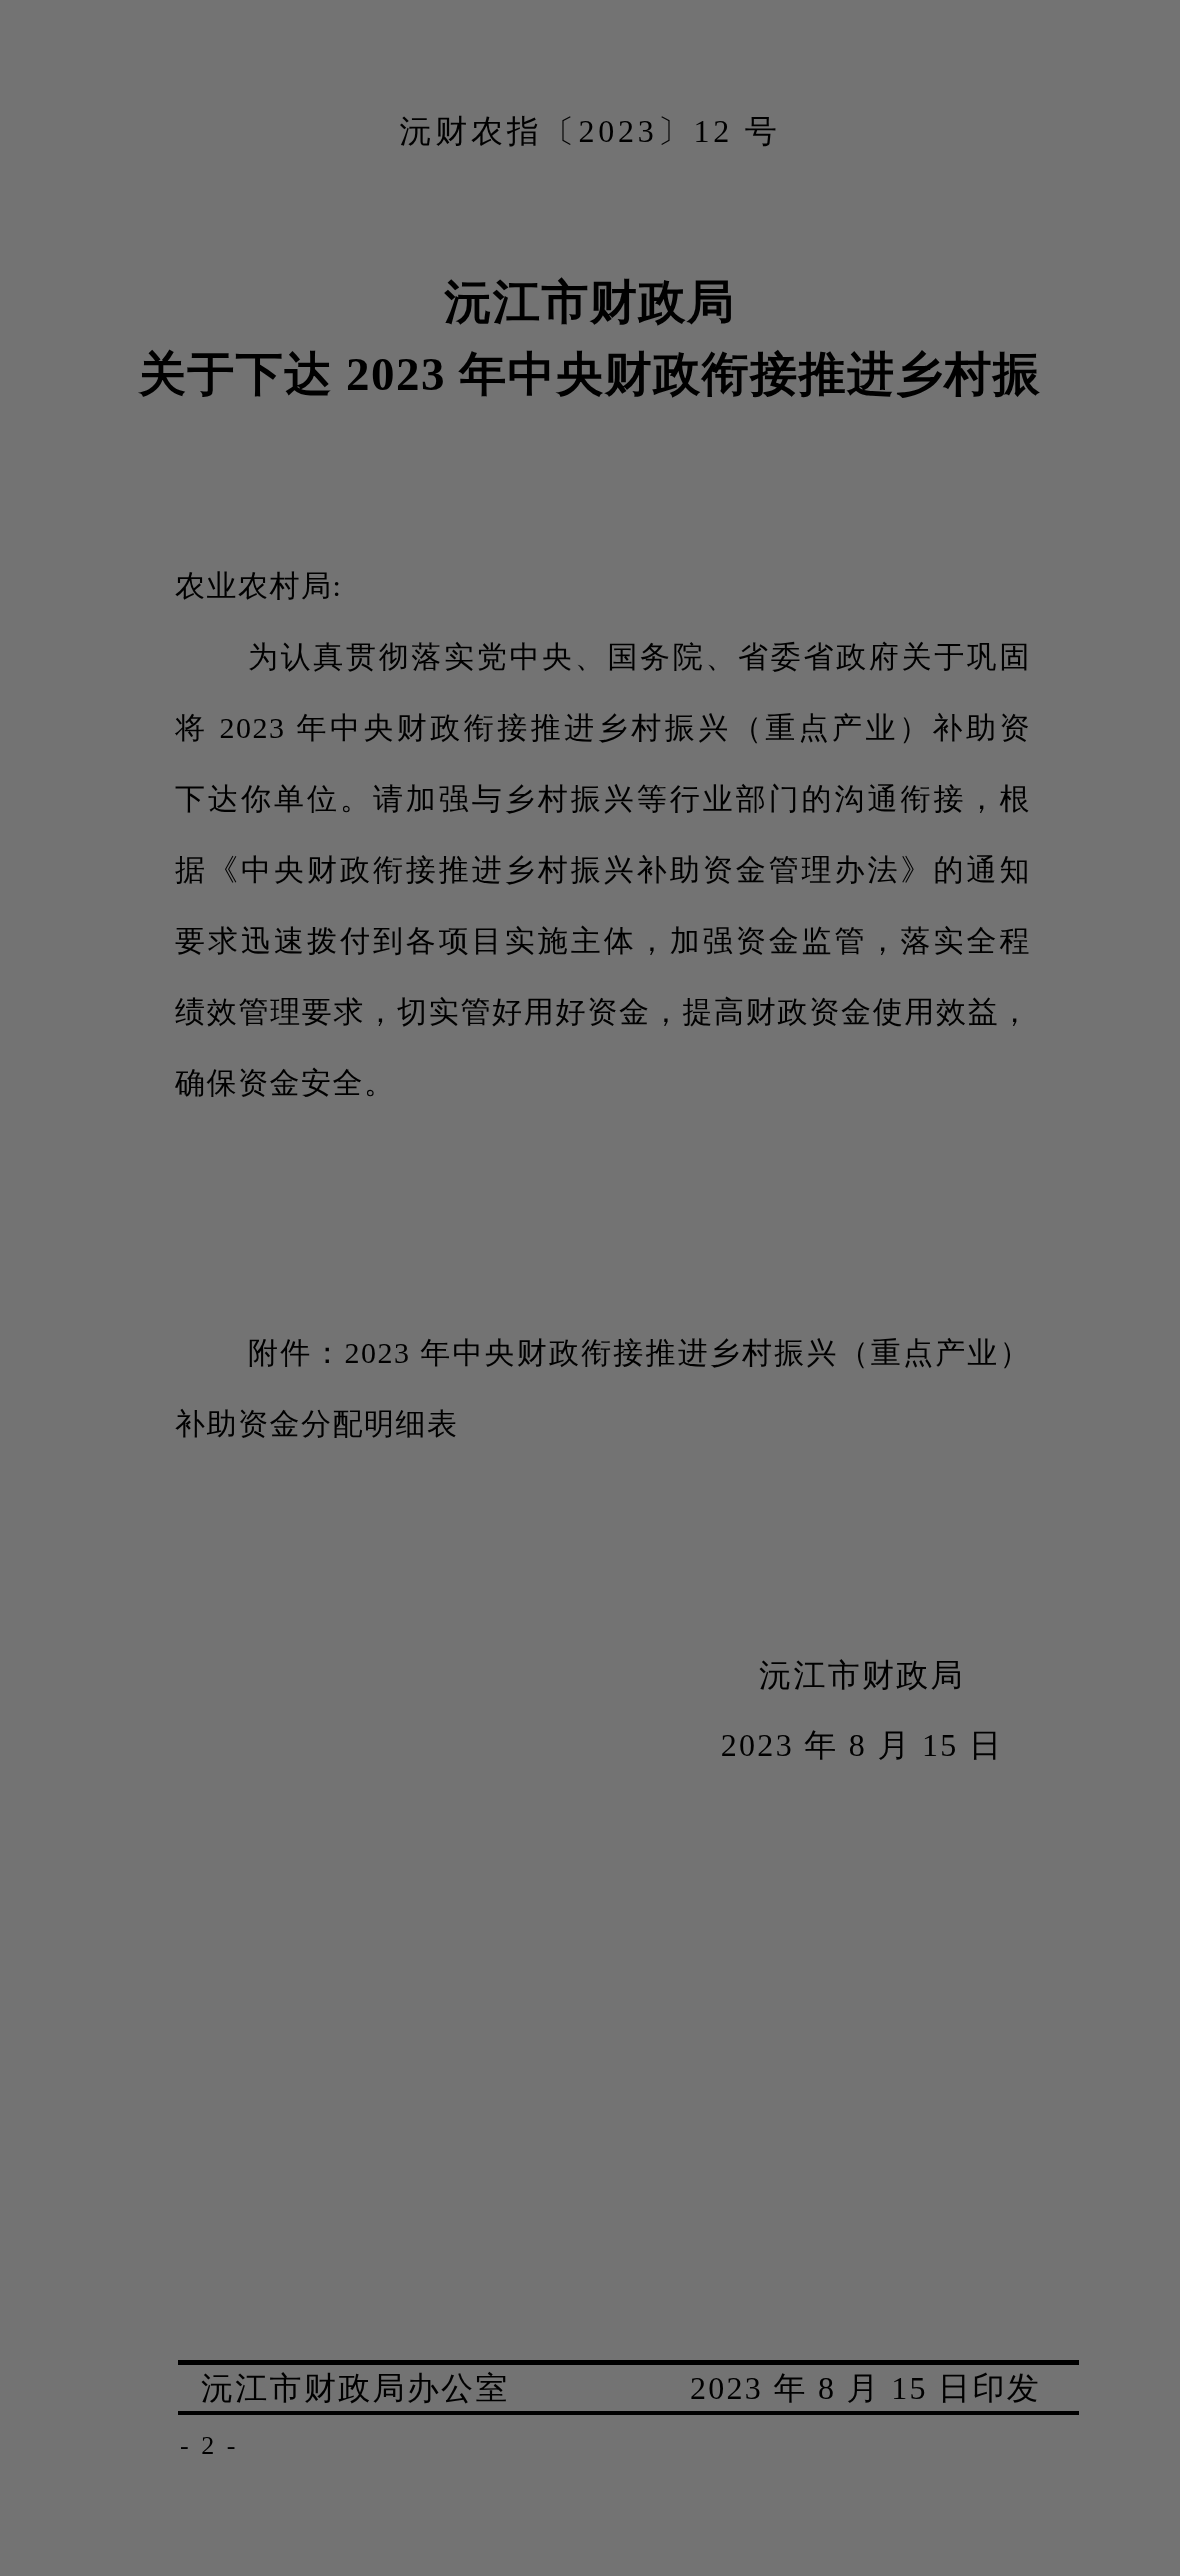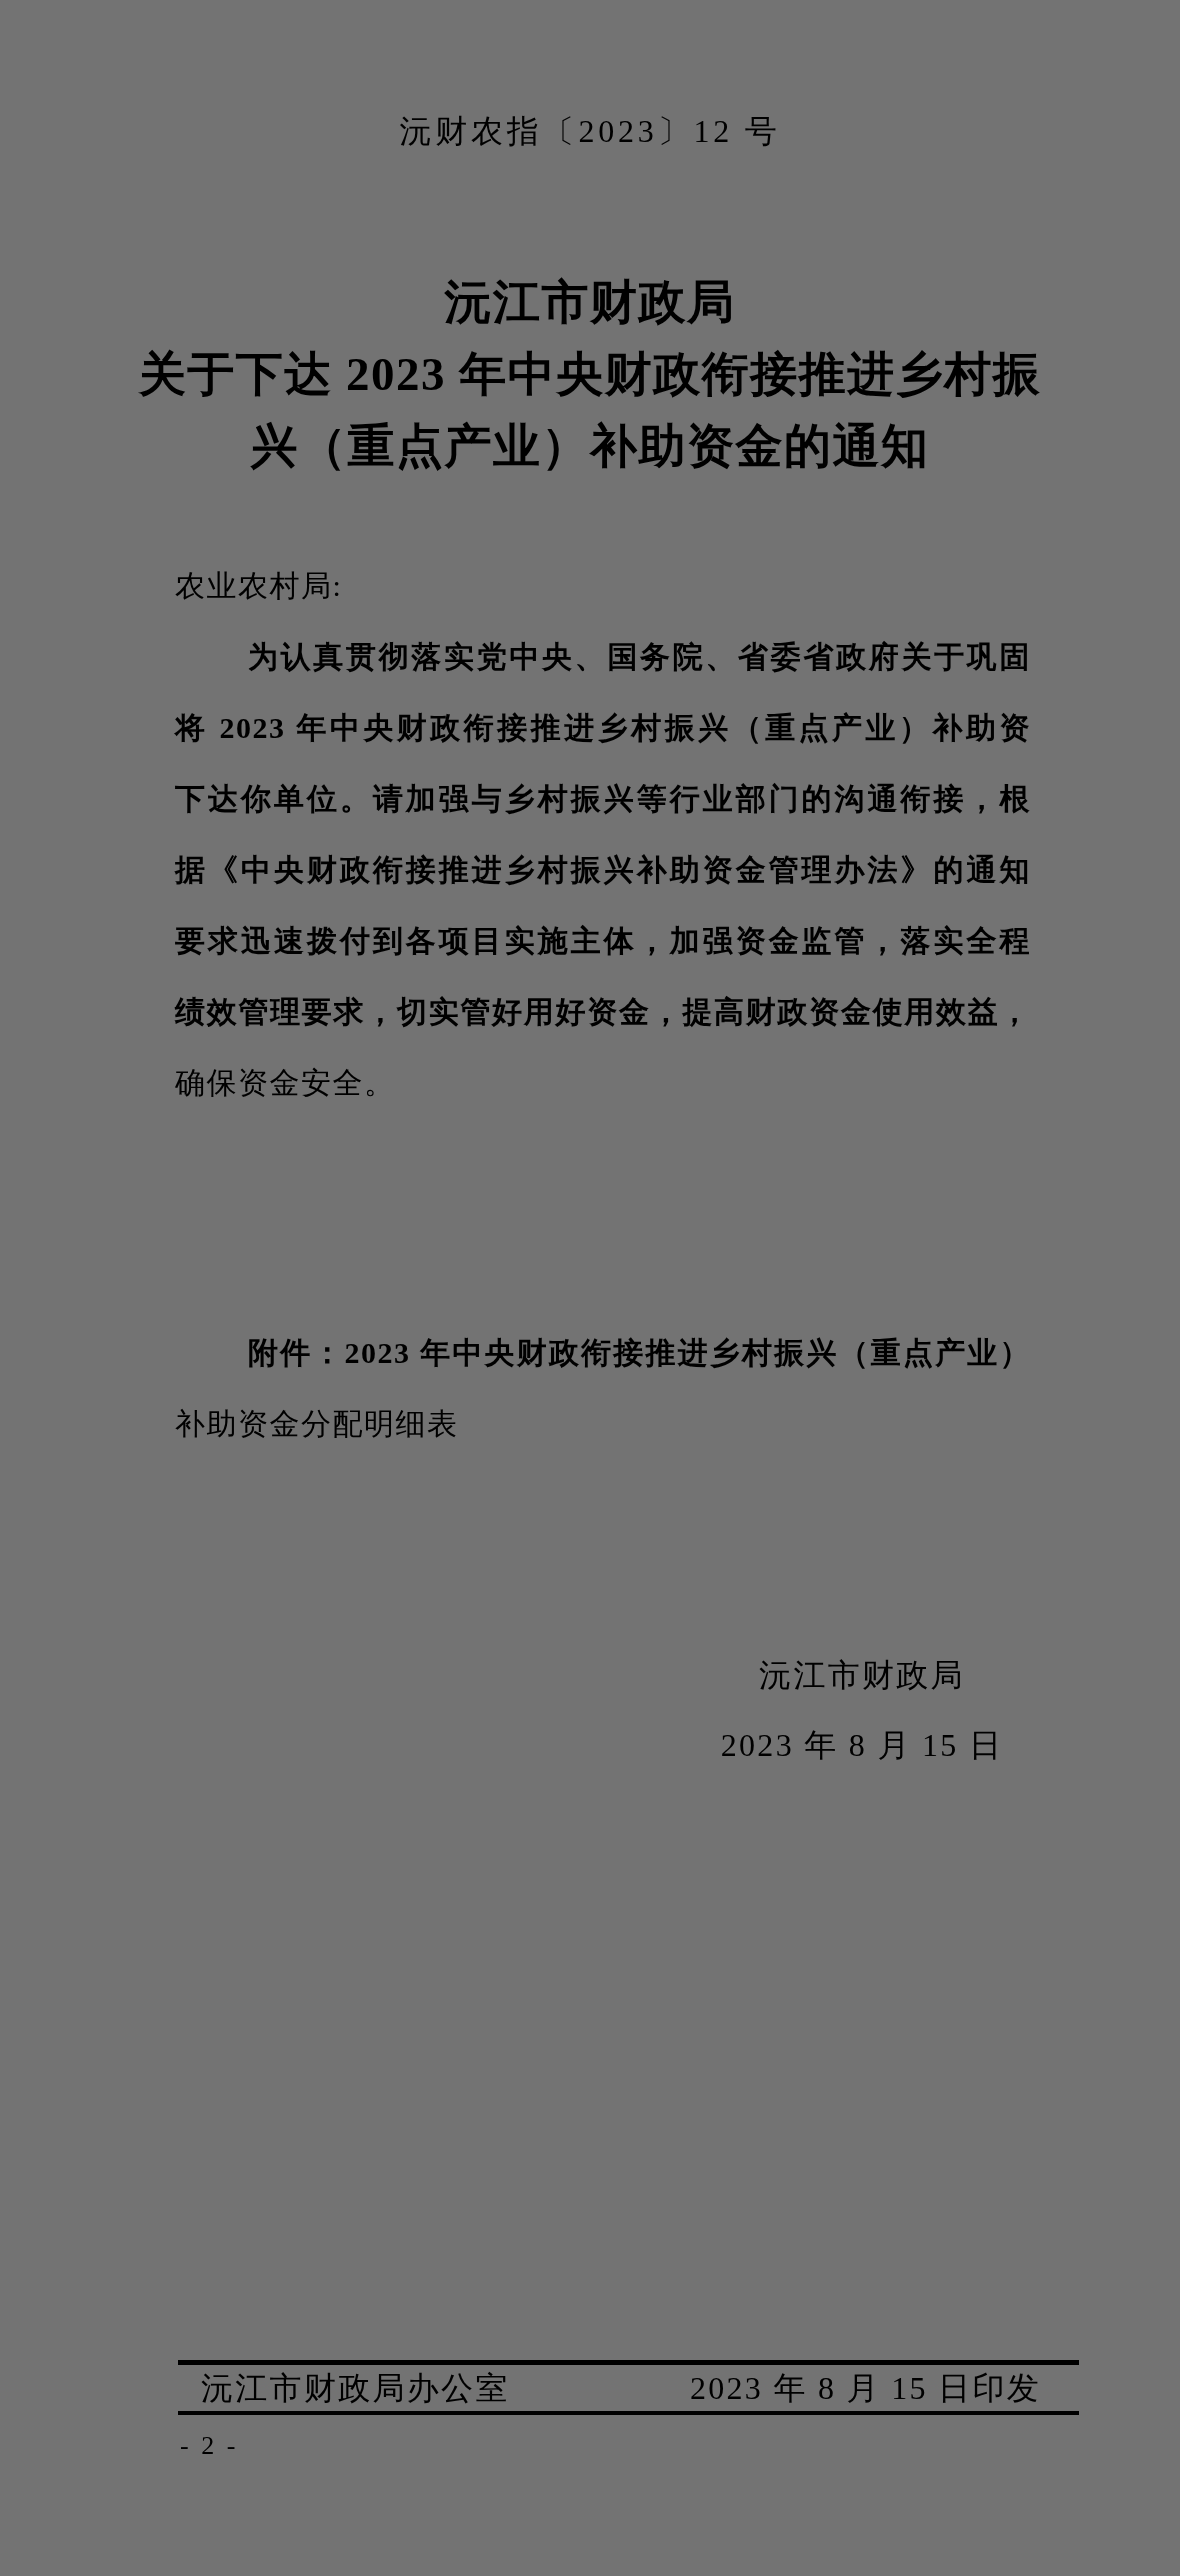--- a/index.html
+++ b/index.html
@@ -48,21 +48,20 @@
     top: 550px;
     left: 175px;
     width: 856px;
     font-size: 30px;
     line-height: 71px;
     letter-spacing: 1.5px;
   }
   .jline {
     text-align: justify;
     text-align-last: justify;
-    font-weight: bold;
   }
   .first-indent {
     text-indent: 73px;
   }
 
   
   .attachment-block {
     position: absolute;
     top: 1317px;
     left: 175px;
@@ -122,21 +121,20 @@
 </head>
 <body>
 
 <div class="page">
 
   <div class="doc-number">沅财农指〔2023〕12 号</div>
 
   <div class="title-block">
       <div class="">沅江市财政局</div>
       <div class="">关于下达 2023 年中央财政衔接推进乡村振</div>
-      <div class="">兴（重点产业）补助资金的通知</div>
     </div>
 
   <div class="body-block">
     <div class="line">农业农村局:</div>
     <div>
         <div class="jline first-indent">为认真贯彻落实党中央、国务院、省委省政府关于巩固</div>
         <div class="jline">将 2023 年中央财政衔接推进乡村振兴（重点产业）补助资</div>
         <div class="jline">下达你单位。请加强与乡村振兴等行业部门的沟通衔接，根</div>
         <div class="jline">据《中央财政衔接推进乡村振兴补助资金管理办法》的通知</div>
         <div class="jline">要求迅速拨付到各项目实施主体，加强资金监管，落实全程</div>

